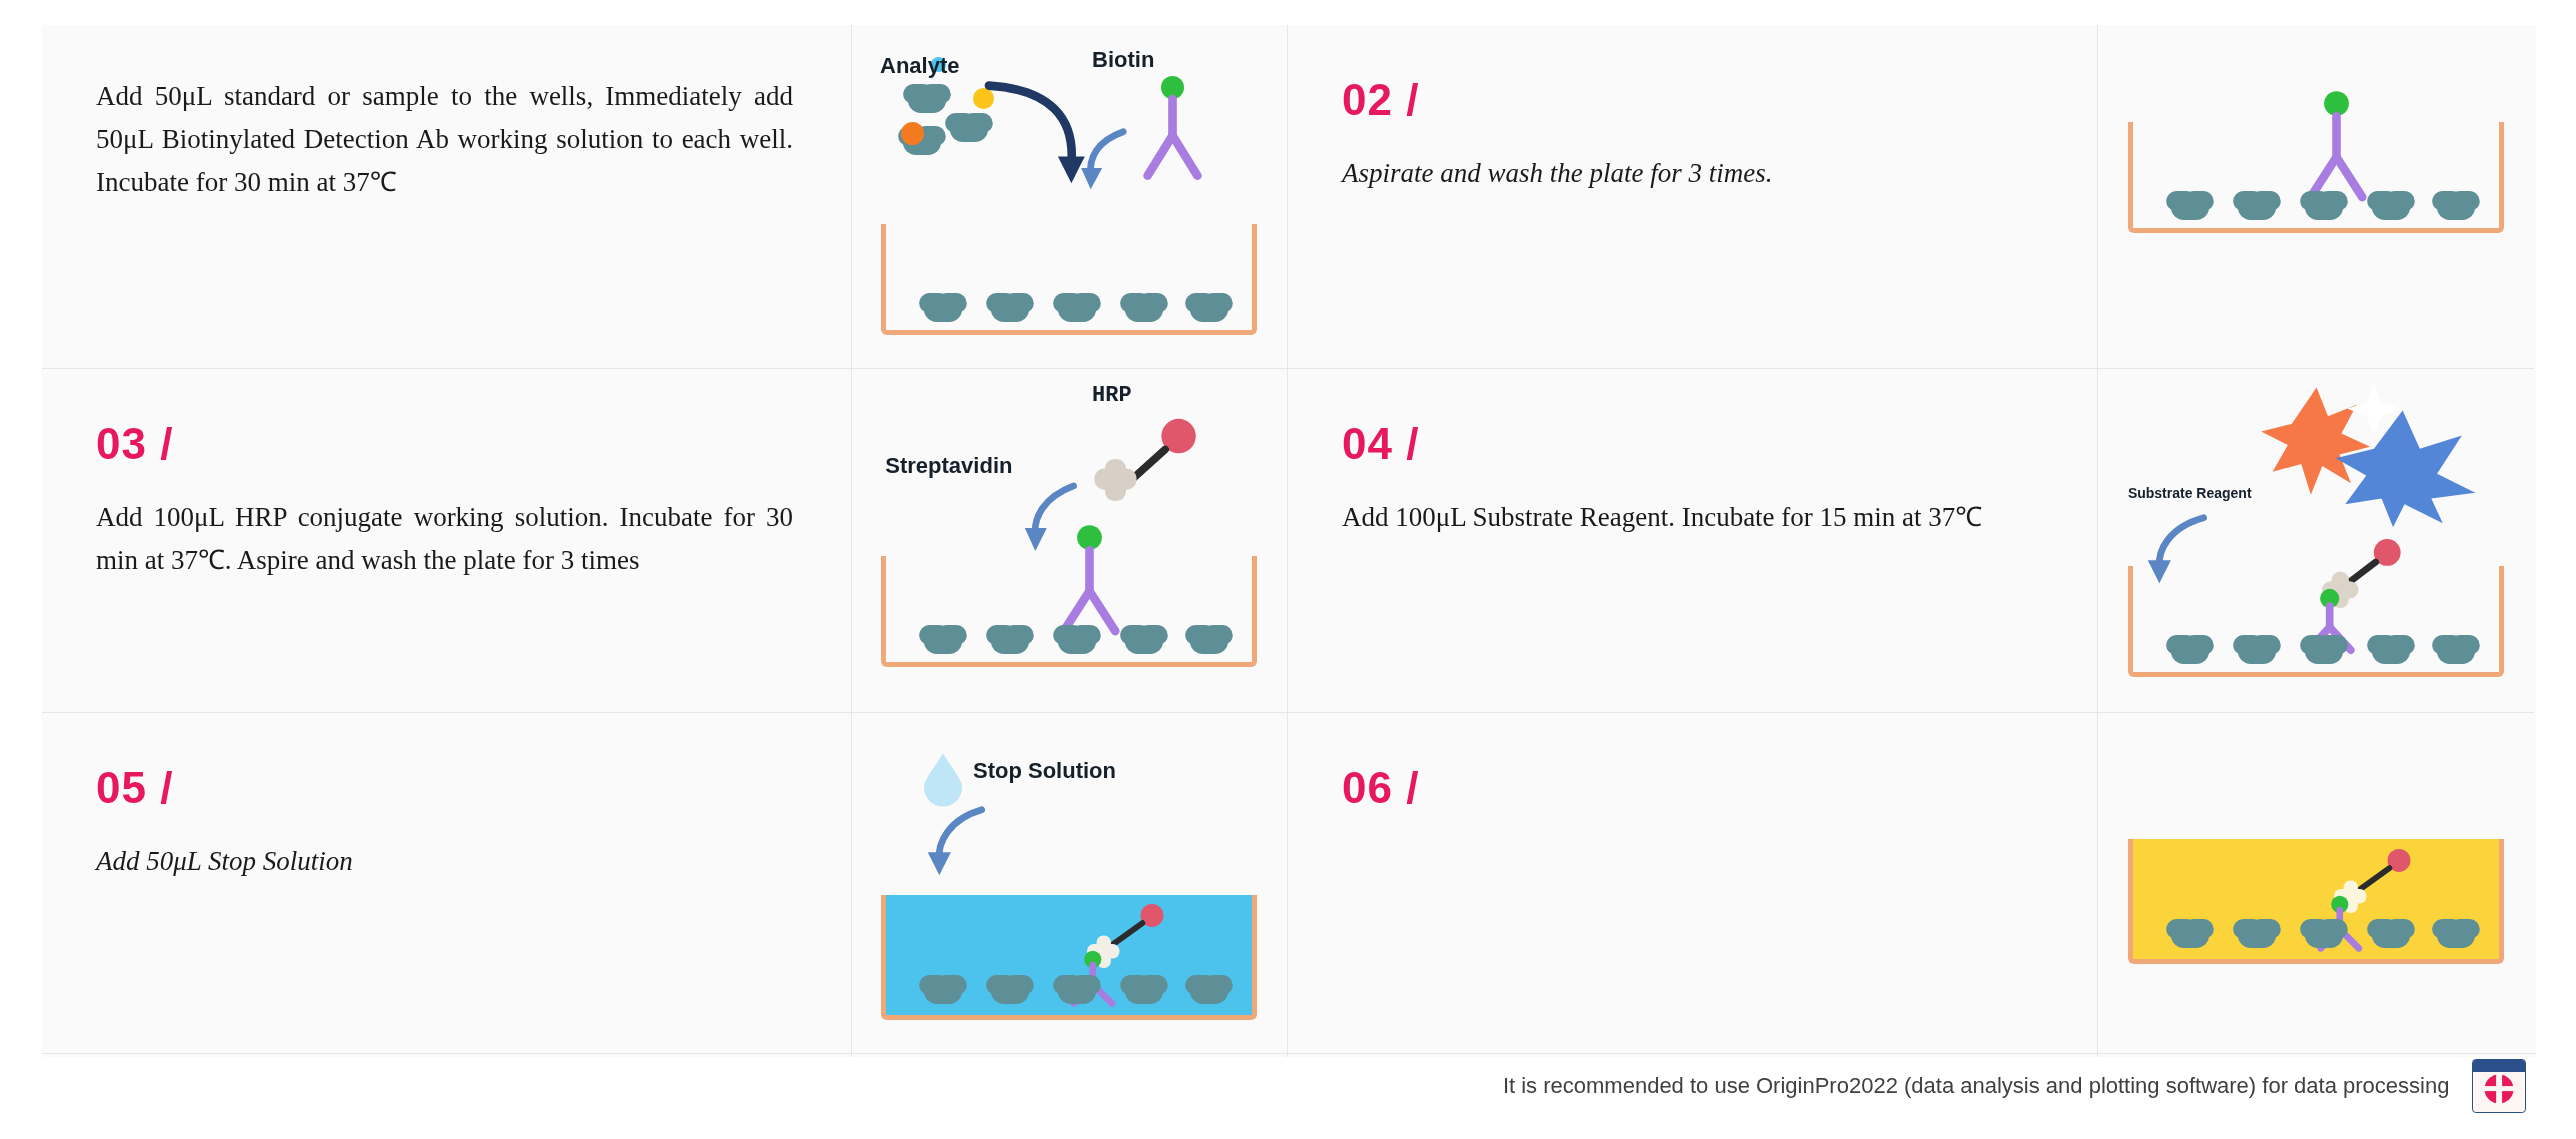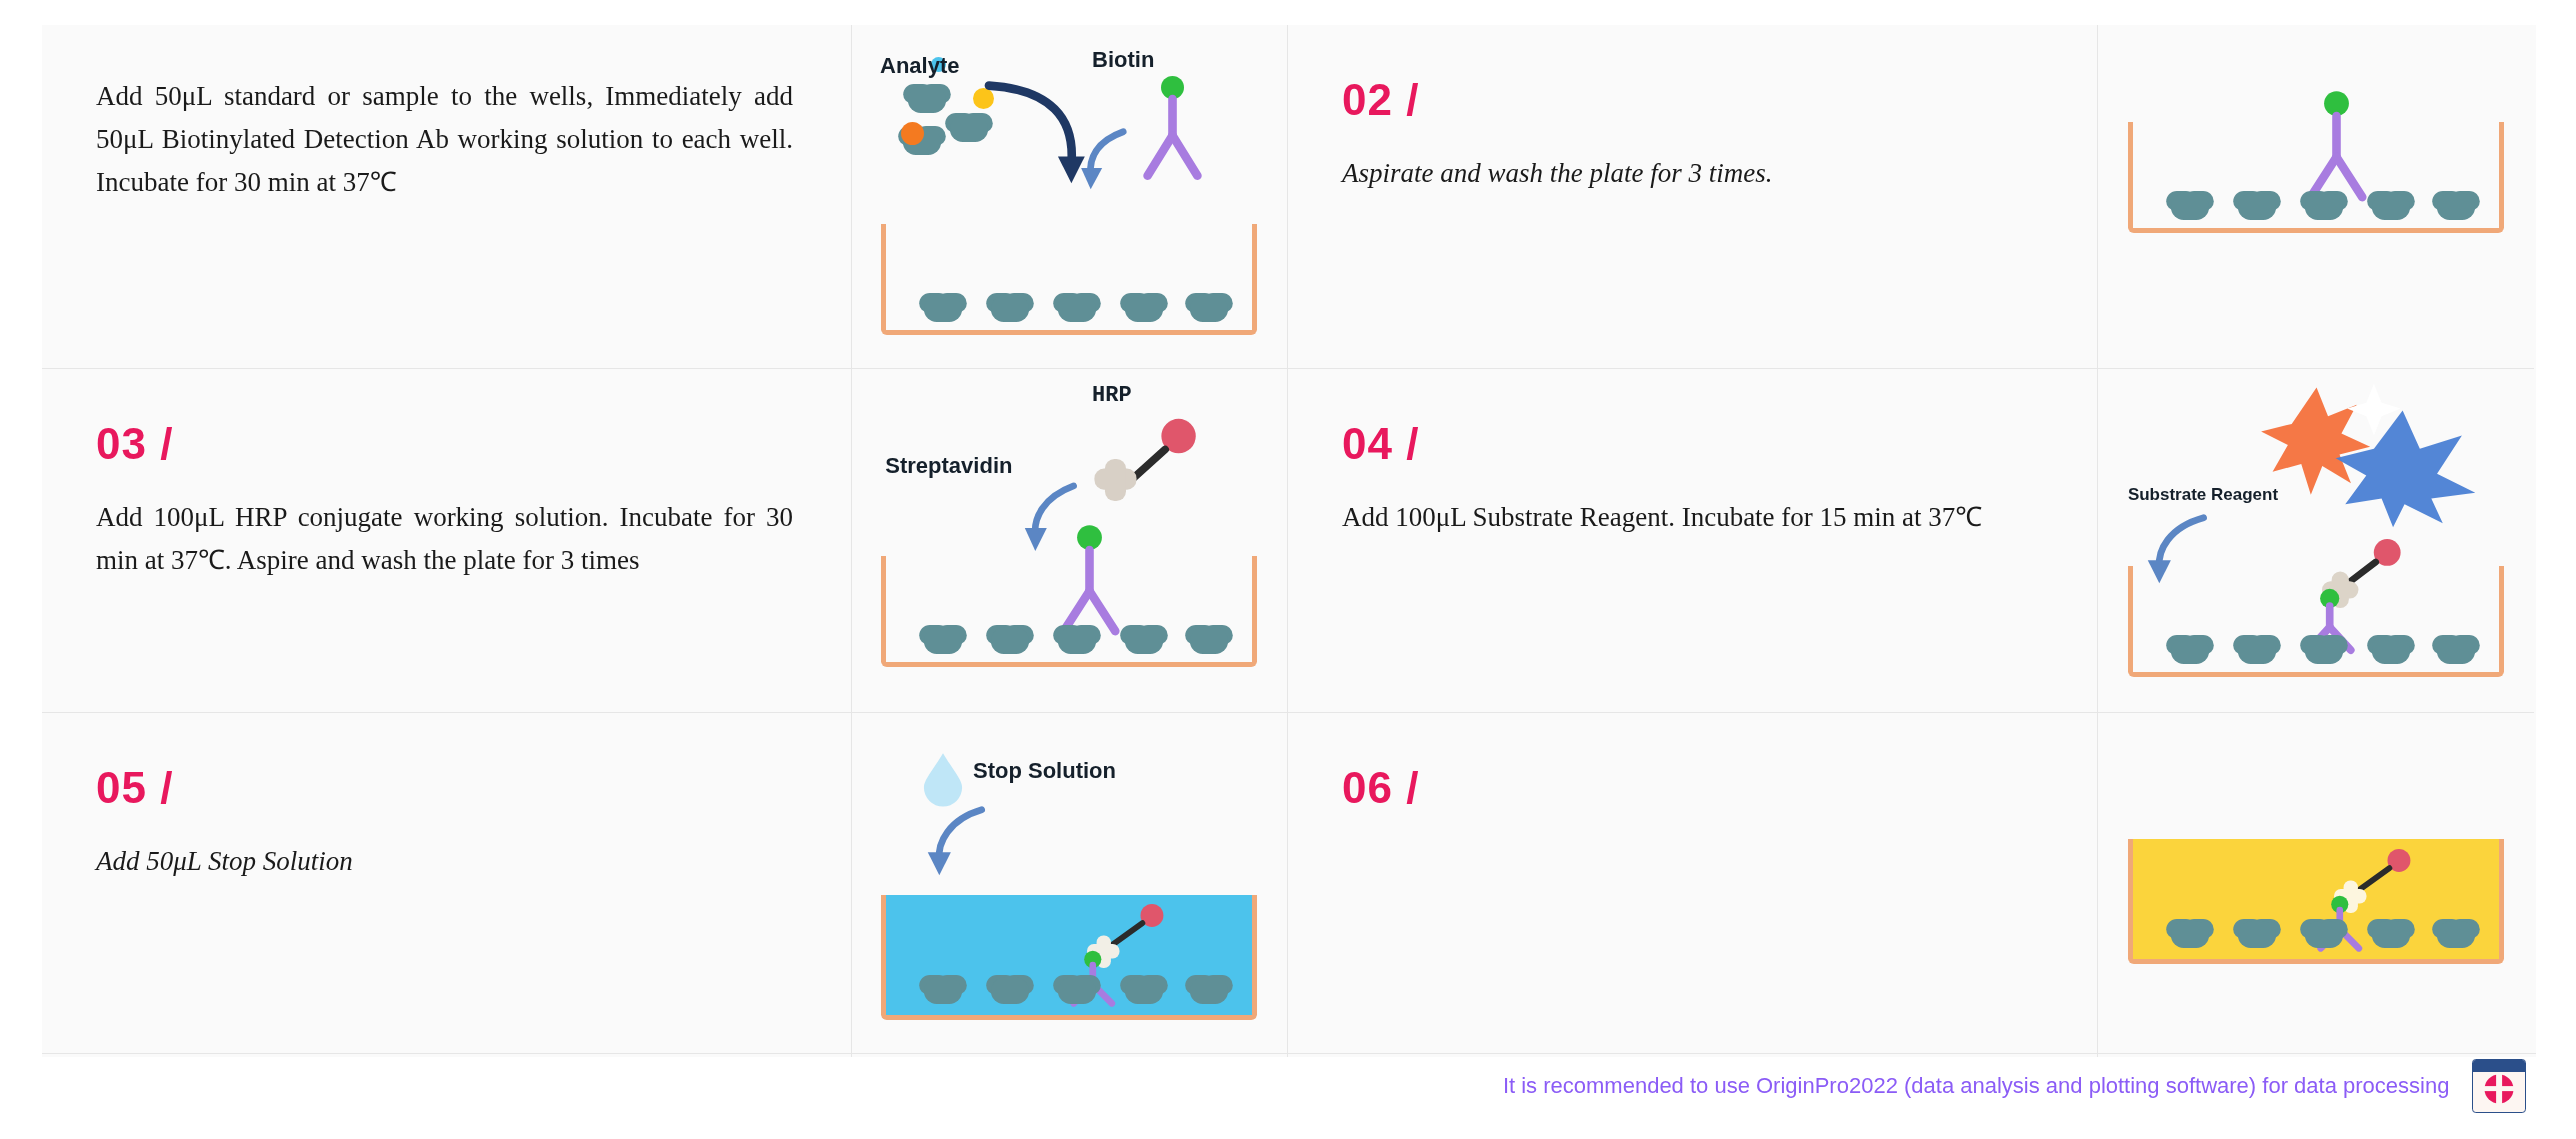--- a/index.html
+++ b/index.html
@@ -123,21 +123,21 @@
     height: 58px;
     display: flex;
     align-items: center;
     justify-content: flex-end;
     box-sizing: border-box;
     padding-right: 9.6px;
   }
   .footer-note {
     font-family: "Liberation Sans", sans-serif;
     font-size: 22px;
-    color: #8b5cf6;
+    color: #404040;
     margin-right: 23px;
   }
   .logo {
     width: 52px;
     height: 52px;
     border: 1.9px solid #2b4f8a;
     border-radius: 3.8px;
     background: #fdf6f2;
     position: relative;
     overflow: hidden;
@@ -294,21 +294,21 @@
     </div>
 
     <div class="cell art-cell last-col">
       <div class="art">
 
         <svg style="position:absolute; left:144px; top:0px;" width="249" height="153" viewBox="0 0 260 160">
           <path d="M60 10 L72 40 L102 28 L86 58 L116 72 L84 80 L96 110 L66 92 L54 122 L44 90 L14 98 L30 70 L2 56 L34 48 Z" fill="#f4713c" opacity="0.95"></path>
           <path d="M150 34 L168 74 L212 60 L186 100 L226 120 L180 126 L192 152 L152 132 L140 156 L128 126 L90 132 L112 102 L80 84 L120 74 Z" fill="#4a7fd4" opacity="0.95"></path>
           <path d="M120 6 L128 26 L148 32 L128 40 L120 60 L112 40 L92 32 L112 26 Z" fill="#ffffff"></path>
         </svg>
-        <span class="label" style="left:13.4px; top:107px; font-size:17px;">Substrate Reagent</span>
+        <span class="label" style="left:13.4px; top:107px; font-size:14px;">Substrate Reagent</span>
         <svg style="position:absolute; left:27px; top:134px;" width="77" height="77" viewBox="0 0 80 80">
           <path d="M64 6 C 28 16, 16 40, 18 58" stroke="#5b86c4" stroke-width="7" fill="none" stroke-linecap="round"></path>
           <path d="M18 74 L6 50 L30 50 Z" fill="#5b86c4"></path>
         </svg>
 
         <svg style="position:absolute; left:159px; top:161px;" width="144" height="115" viewBox="0 0 150 120">
           <circle cx="118" cy="14" r="14" fill="#e0566b"></circle>
           <path d="M106 24 L72 50" stroke="#2b2b2b" stroke-width="7" stroke-linecap="round"></path>
           <g fill="#dcd4c8">
             <rect x="50" y="44" width="38" height="18" rx="9"></rect>

